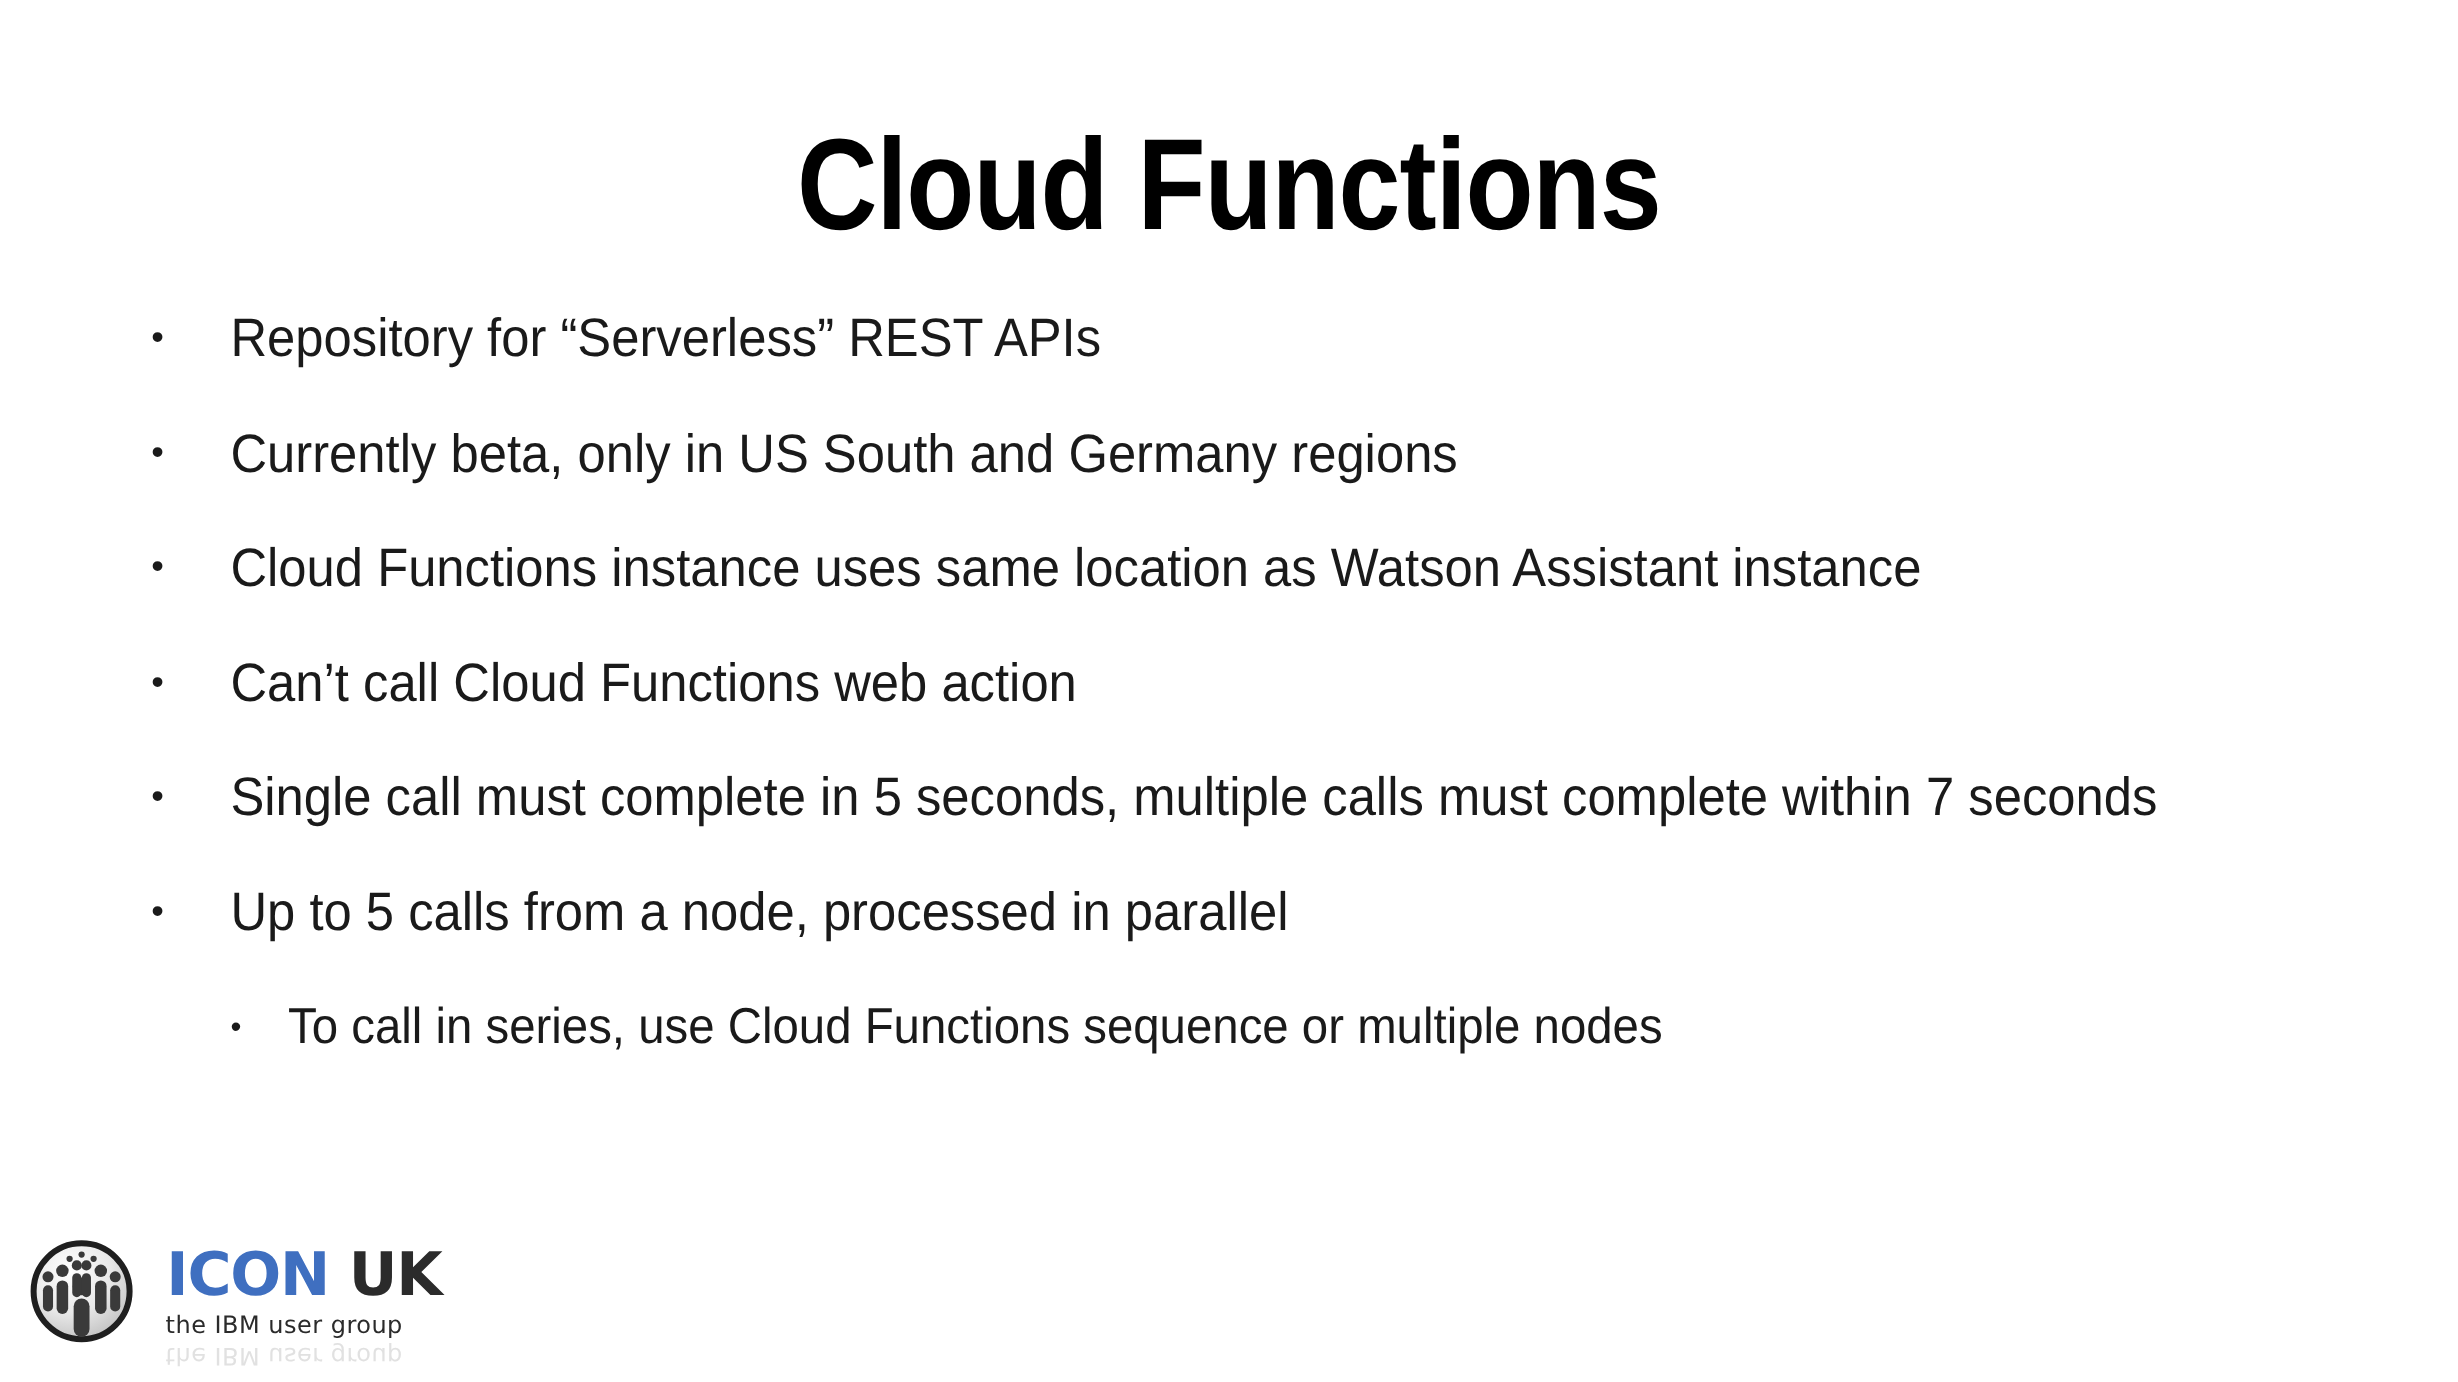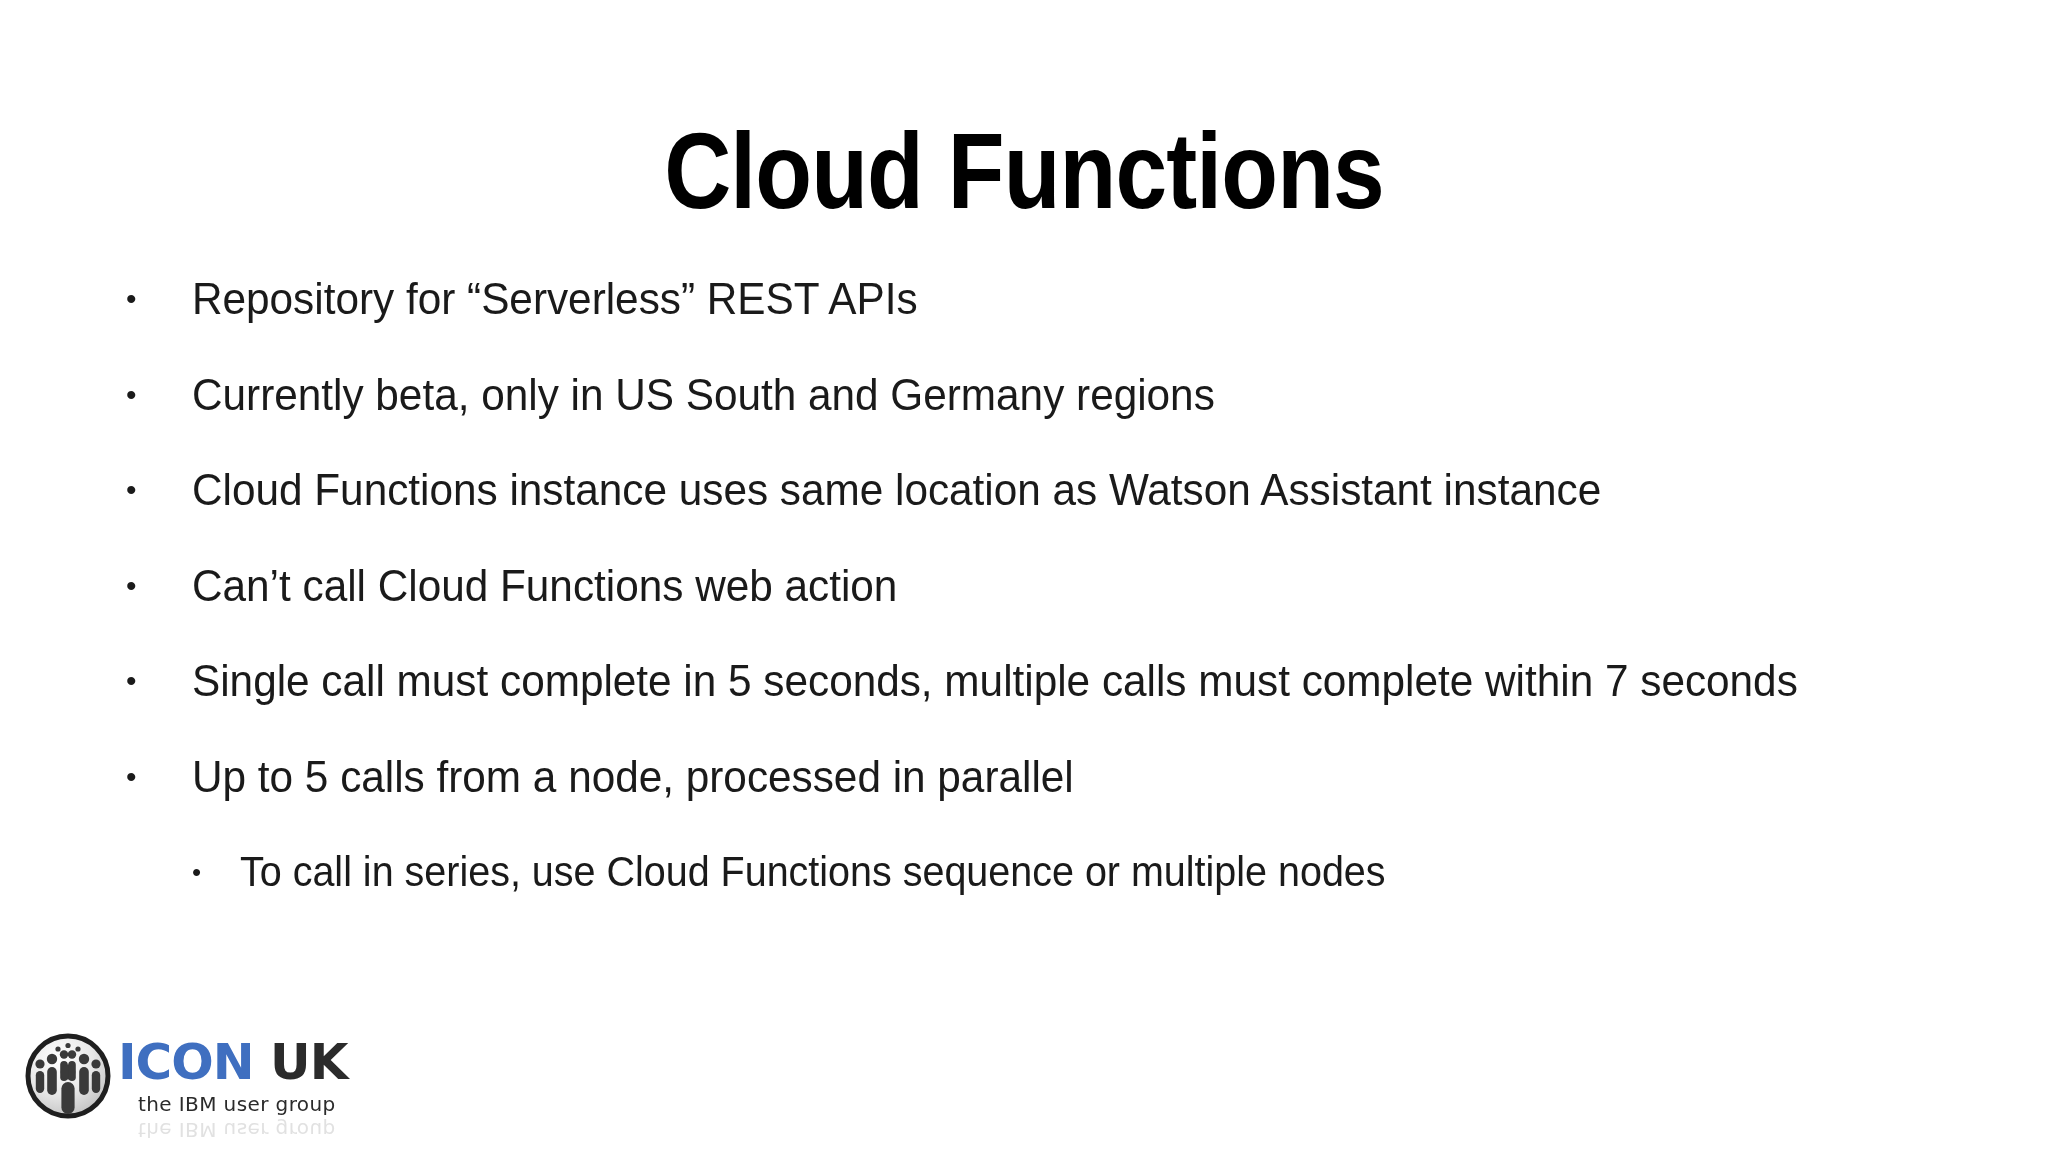--- a/index.html
+++ b/index.html
@@ -14,21 +14,20 @@
     overflow: hidden;
     font-family: "Liberation Sans", sans-serif;
     color: #000000;
     position: relative;
   }
 
   .slide {
     position: absolute;
     inset: 0;
     background: #ffffff;
-    margin-top: 17px;
   }
 
   
   .slide-title {
     position: absolute;
     left: 0;
     top: 96px;
     width: 2048px;
     text-align: center;
     font-family: "Liberation Sans", sans-serif;
@@ -92,20 +91,21 @@
     width: 106%;
   }
 
   
   .logo {
     position: absolute;
     left: 18px;
     bottom: 0px;
     width: 350px;
     height: 122px;
+    text-align: right;
   }
 
   .logo-emblem {
     position: absolute;
     left: 4px;
     top: 2px;
     width: 92px;
     height: 92px;
   }
 

